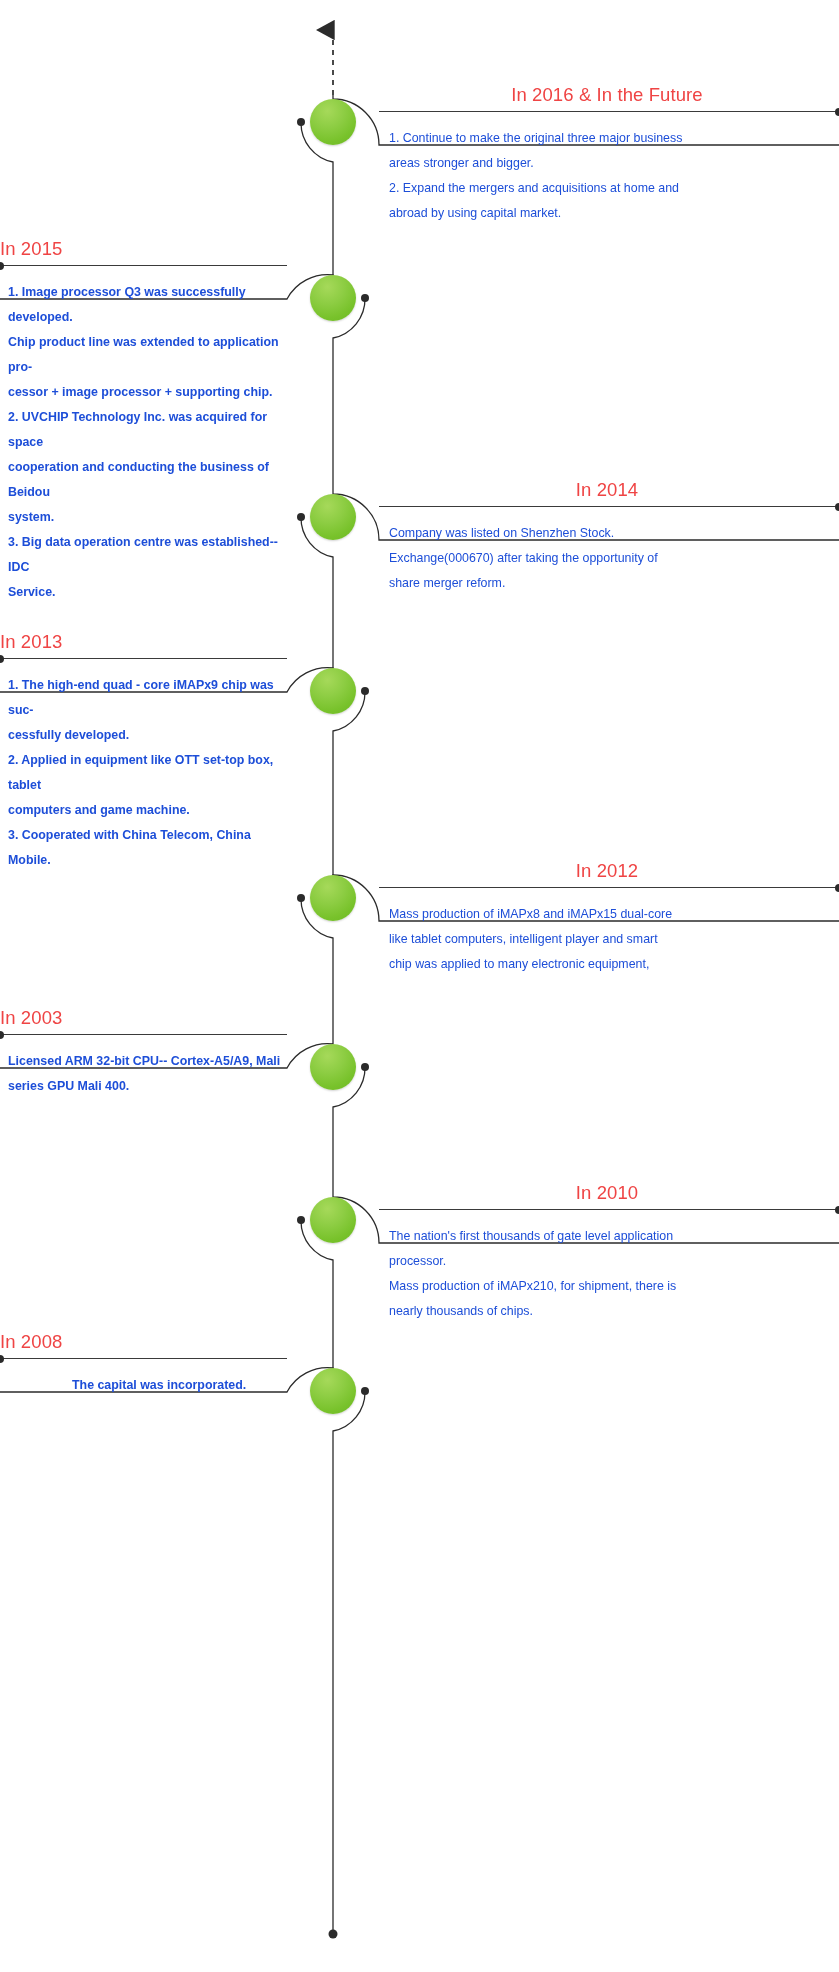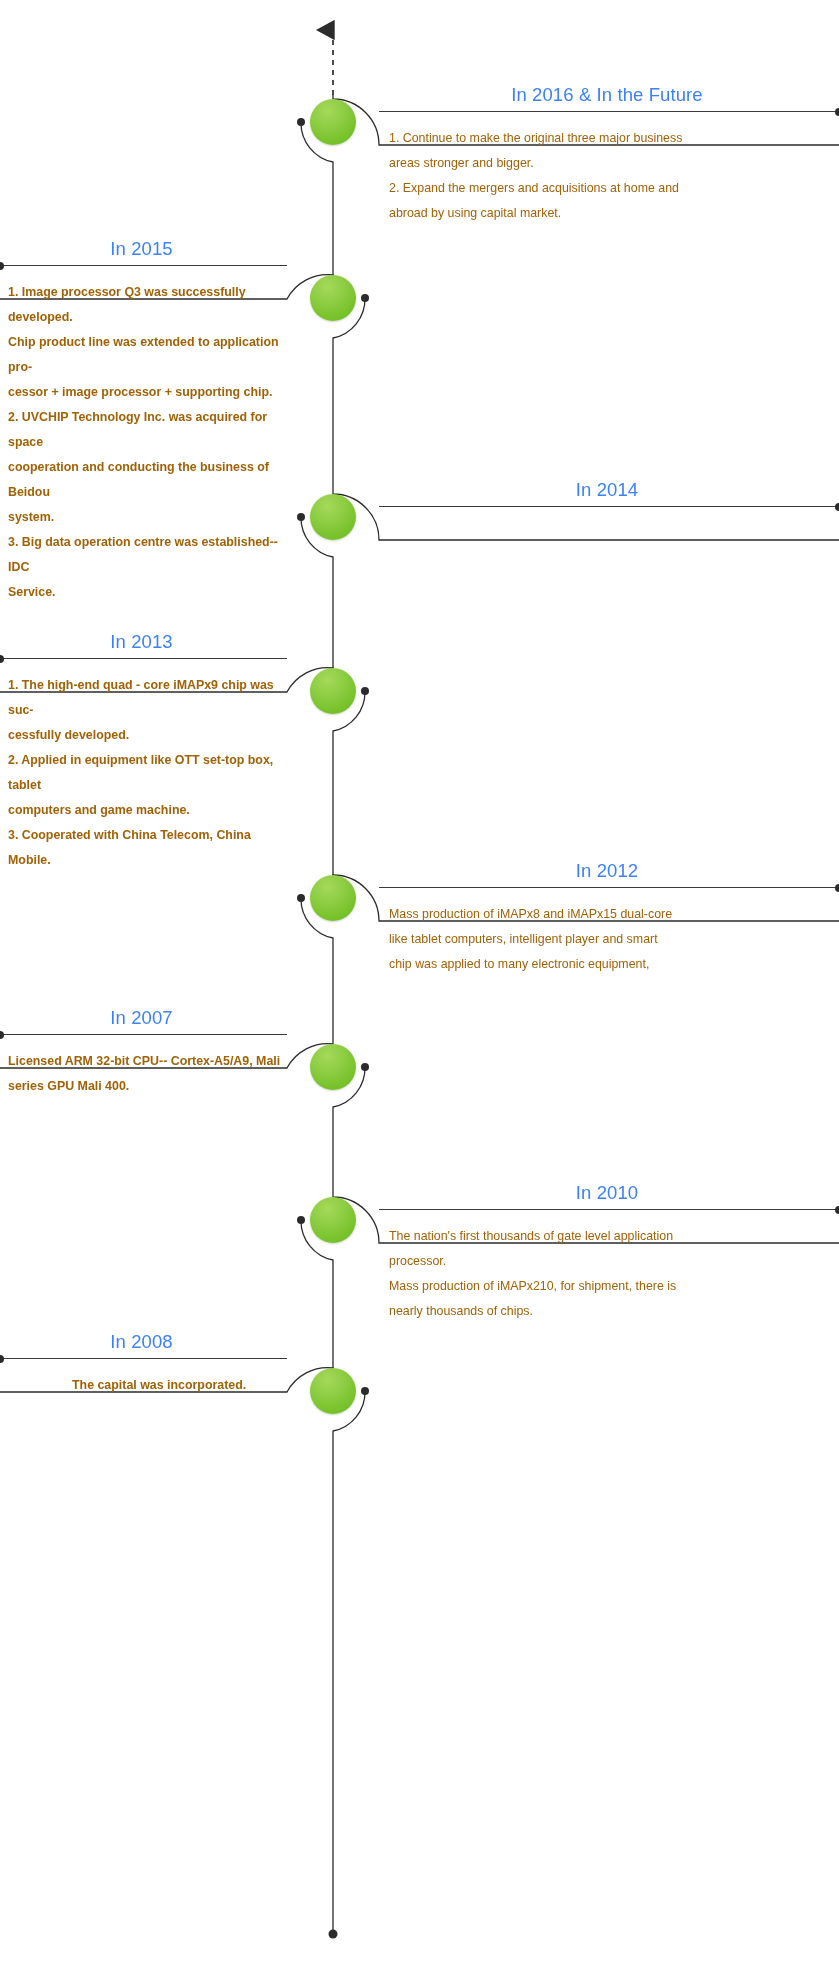--- a/index.html
+++ b/index.html
@@ -29,46 +29,46 @@
     background:
       radial-gradient(circle at 38% 26%, #a6d95a 0%, #8dcd43 38%, #78c22b 70%, #6cb624 100%);
     box-shadow:0 1px 2px rgba(0,0,0,.18);
   }
   
   .block{
     position:absolute;
   }
   .block .title{
     font-size:18.5px;
-    color:#3b82f6;
+    color:#ef4444;
     font-weight:400;
     letter-spacing:.1px;
     line-height:1.1;
     margin:0 4px 6px 0;
     white-space:nowrap;
   }
   .block .rule{
     height:0;
     border-top:1.3px solid #3a3a3a;
     position:relative;
   }
   .block .body{
     margin-top:14px;
     font-size:12.4px;
     line-height:25px;
-    color:#a16207;
+    color:#1d4ed8;
   }
   .block .body p{margin:0;}
 
   .block.right{ text-align:left; }
   .block.right .title{ text-align:center; }
   .block.right .body{ margin-left:10px; }
 
   .block.left{ text-align:left; }
-  .block.left .title{ text-align:center; }
+  .block.left .title{ }
   .block.left .body{ margin-left:8px;font-weight:bold; }
 
   
   .enddot{
     position:absolute;
     width:8px; height:8px;
     border-radius:50%;
     background:#2b2b2b;
     top:-4.5px;
   }
@@ -171,20 +171,25 @@
       <p>3. Big data operation centre was established--IDC</p>
       <p>Service.</p>
     </div>
   </div>
 
   <div class="block right" style="left:379px;top:480px;width:460px;">
     <div class="title">In 2014</div>
     <div class="rule">
       <span class="enddot far-right"></span>
     </div>
+    <div class="body">
+      <p>Company was listed on Shenzhen Stock.</p>
+      <p>Exchange(000670) after taking the opportunity of</p>
+      <p>share merger reform.</p>
+    </div>
   </div>
 
   <div class="block left" style="left:0px;top:632px;width:287px;">
     <div class="title">In 2013</div>
     <div class="rule">
       <span class="enddot far-left"></span>
     </div>
     <div class="body">
       <p>1. The high-end quad - core iMAPx9 chip was suc-</p>
       <p>cessfully developed.</p>
@@ -200,21 +205,21 @@
       <span class="enddot far-right"></span>
     </div>
     <div class="body">
       <p>Mass production of iMAPx8 and iMAPx15 dual-core</p>
       <p>like tablet computers, intelligent player and smart</p>
       <p>chip was applied to many electronic equipment,</p>
     </div>
   </div>
 
   <div class="block left" style="left:0px;top:1008px;width:287px;">
-    <div class="title">In 2007</div>
+    <div class="title">In 2003</div>
     <div class="rule">
       <span class="enddot far-left"></span>
     </div>
     <div class="body">
       <p>Licensed ARM 32-bit CPU-- Cortex-A5/A9, Mali</p>
       <p>series GPU Mali 400.</p>
     </div>
   </div>
 
   <div class="block right" style="left:379px;top:1183px;width:460px;">

